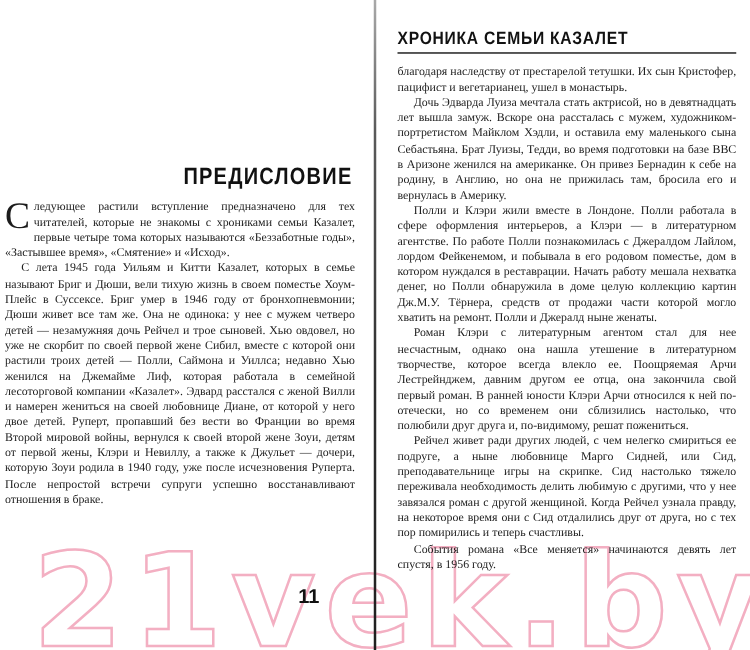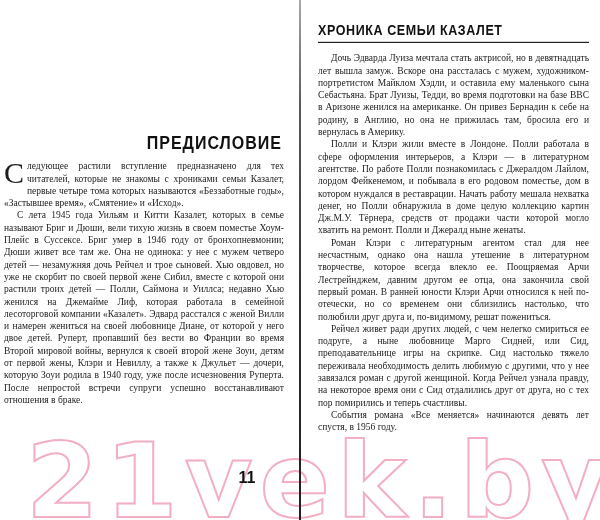--- a/index.html
+++ b/index.html
@@ -66,20 +66,21 @@
       <p class="para indent">С лета 1945 года Уильям и Китти Казалет, которых в семье называют Бриг и Дюши, вели тихую жизнь в своем поместье Хоум-Плейс в Суссексе. Бриг умер в 1946 году от бронхопневмонии; Дюши живет все там же. Она не одинока: у нее с мужем четверо детей — незамужняя дочь Рейчел и трое сыновей. Хью овдовел, но уже не скорбит по своей первой жене Сибил, вместе с которой они растили троих детей — Полли, Саймона и Уиллса; недавно Хью женился на Джемайме Лиф, которая работала в семейной лесоторговой компании «Казалет». Эдвард расстался с женой Вилли и намерен жениться на своей любовнице Диане, от которой у него двое детей. Руперт, пропавший без вести во Франции во время Второй мировой войны, вернулся к своей второй жене Зоуи, детям от первой жены, Клэри и Невиллу, а также к Джульет — дочери, которую Зоуи родила в 1940 году, уже после исчезновения Руперта. После непростой встречи супруги успешно восстанавливают отношения в браке.</p>
     </div>
 
     <div class="page-number">11</div>
   </div>
 
   <div class="page page-right">
     <div class="running-header">ХРОНИКА СЕМЬИ КАЗАЛЕТ</div>
 
     <div class="body-text">
+      <p class="para">благодаря наследству от престарелой тетушки. Их сын Кристофер, пацифист и вегетарианец, ушел в монастырь.</p>
       <p class="para indent">Дочь Эдварда Луиза мечтала стать актрисой, но в девятнадцать лет вышла замуж. Вскоре она рассталась с мужем, художником-портретистом Майклом Хэдли, и оставила ему маленького сына Себастьяна. Брат Луизы, Тедди, во время подготовки на базе ВВС в Аризоне женился на американке. Он привез Бернадин к себе на родину, в Англию, но она не прижилась там, бросила его и вернулась в Америку.</p>
       <p class="para indent">Полли и Клэри жили вместе в Лондоне. Полли работала в сфере оформления интерьеров, а Клэри — в литературном агентстве. По работе Полли познакомилась с Джералдом Лайлом, лордом Фейкенемом, и побывала в его родовом поместье, дом в котором нуждался в реставрации. Начать работу мешала нехватка денег, но Полли обнаружила в доме целую коллекцию картин Дж.М.У. Тёрнера, средств от продажи части которой могло хватить на ремонт. Полли и Джералд ныне женаты.</p>
       <p class="para indent">Роман Клэри с литературным агентом стал для нее несчастным, однако она нашла утешение в литературном творчестве, которое всегда влекло ее. Поощряемая Арчи Лестрейнджем, давним другом ее отца, она закончила свой первый роман. В ранней юности Клэри Арчи относился к ней по-отечески, но со временем они сблизились настолько, что полюбили друг друга и, по-видимому, решат пожениться.</p>
       <p class="para indent">Рейчел живет ради других людей, с чем нелегко смириться ее подруге, а ныне любовнице Марго Сидней, или Сид, преподавательнице игры на скрипке. Сид настолько тяжело переживала необходимость делить любимую с другими, что у нее завязался роман с другой женщиной. Когда Рейчел узнала правду, на некоторое время они с Сид отдалились друг от друга, но с тех пор помирились и теперь счастливы.</p>
       <p class="para indent">События романа «Все меняется» начинаются девять лет спустя, в 1956 году.</p>
     </div>
   </div>
 
 </div>
 

